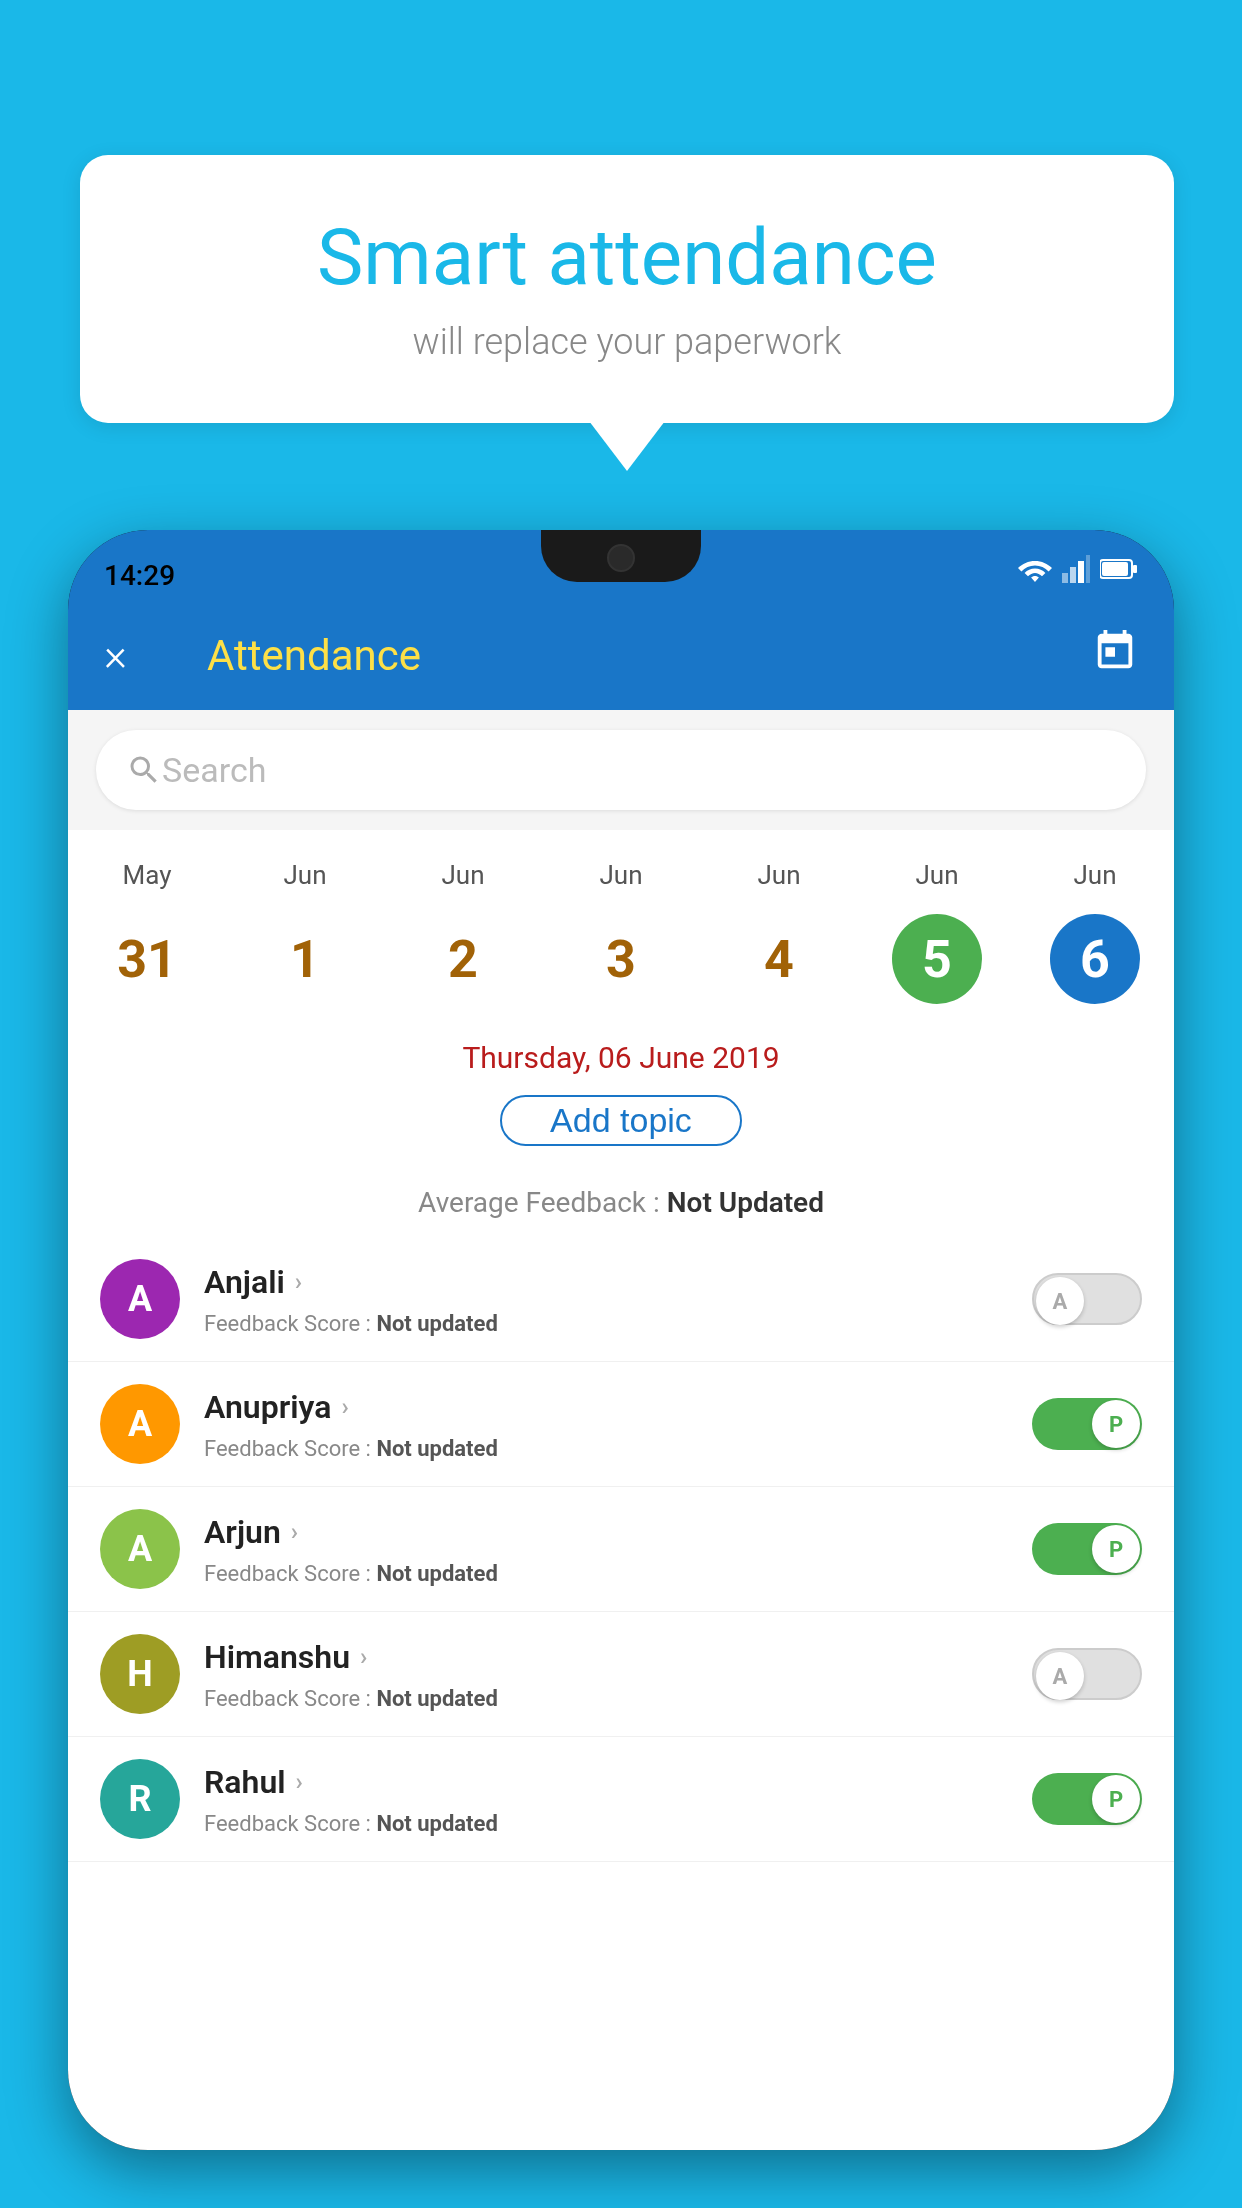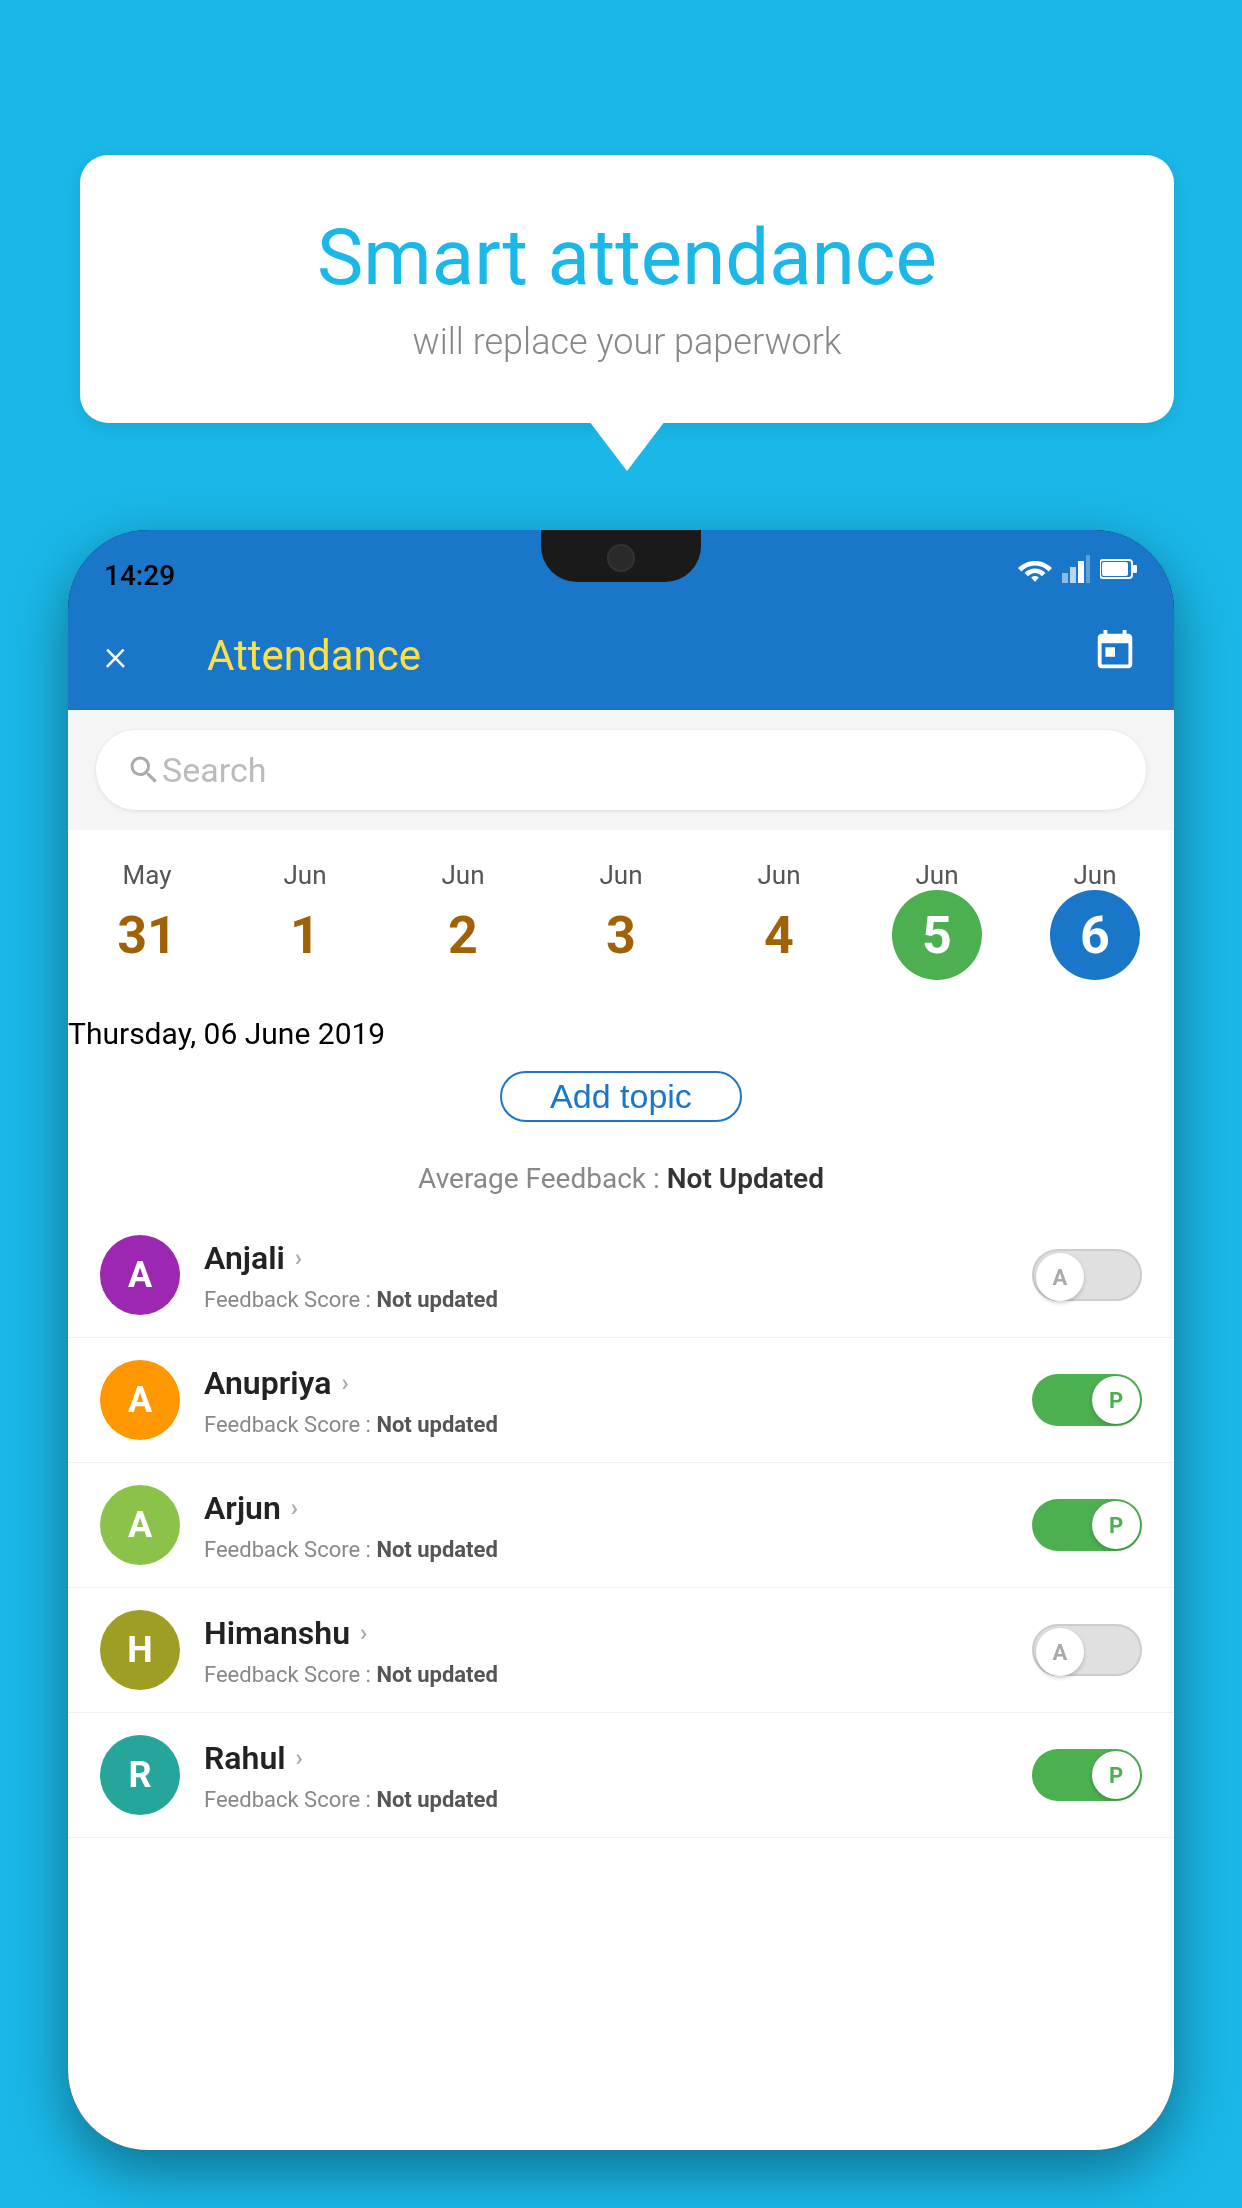--- a/index.html
+++ b/index.html
@@ -213,21 +213,21 @@
       flex: 1;
       display: flex;
       flex-direction: column;
       align-items: center;
       padding: 10px 0;
     }
 
     .cal-month {
       font-size: 26px;
       color: #555;
-      margin-bottom: 0;
+      margin-bottom: 24px;
       font-weight: 400;
     }
 
     .cal-date {
       font-size: 52px;
       font-weight: 700;
       color: #a16207;
       width: 90px;
       height: 90px;
       display: flex;
@@ -241,22 +241,23 @@
       color: white;
     }
 
     .cal-date.selected {
       background: #1976c8;
       color: white;
     }
 
     
     .date-label {
+      text-align: center;
       font-size: 30px;
-      color: #000000;
+      color: #b91c1c;
       padding: 16px 0 10px 0;
     }
 
     
     .add-topic-btn {
       display: block;
       margin: 10px auto 20px auto;
       border: 2px solid #1976c8;
       background: white;
       color: #1976c8;

